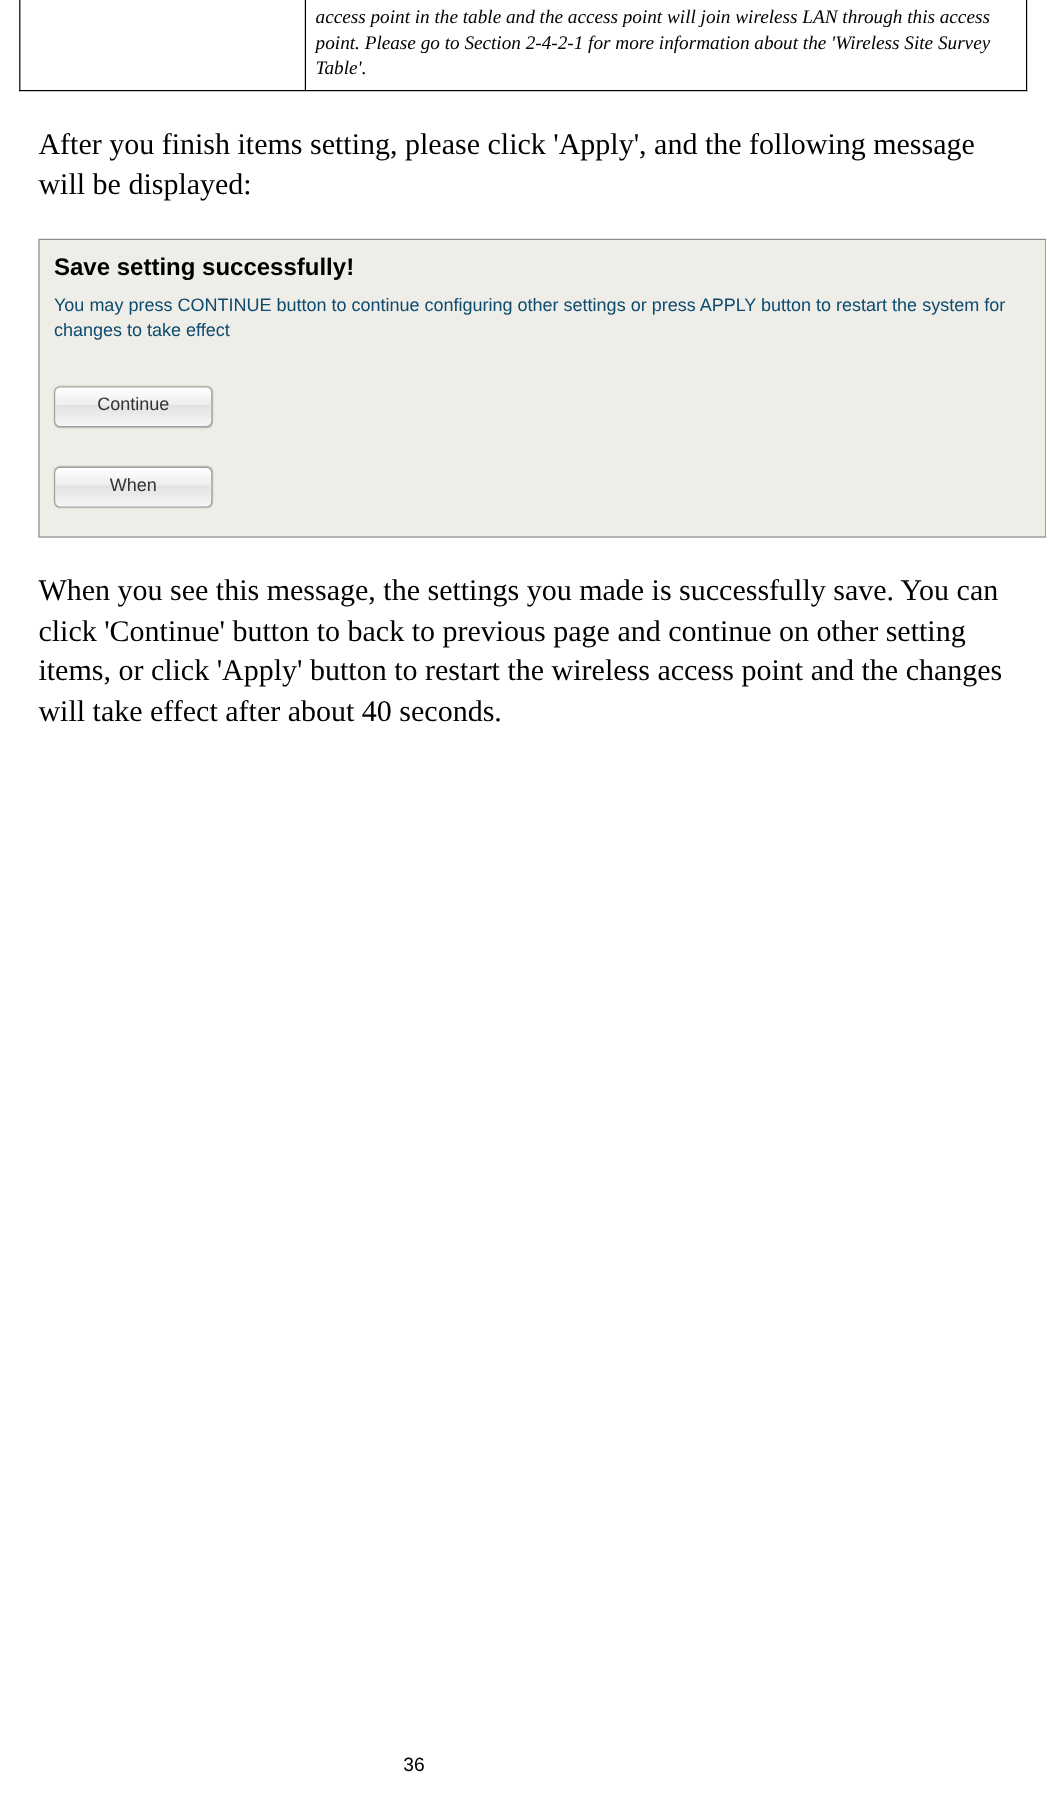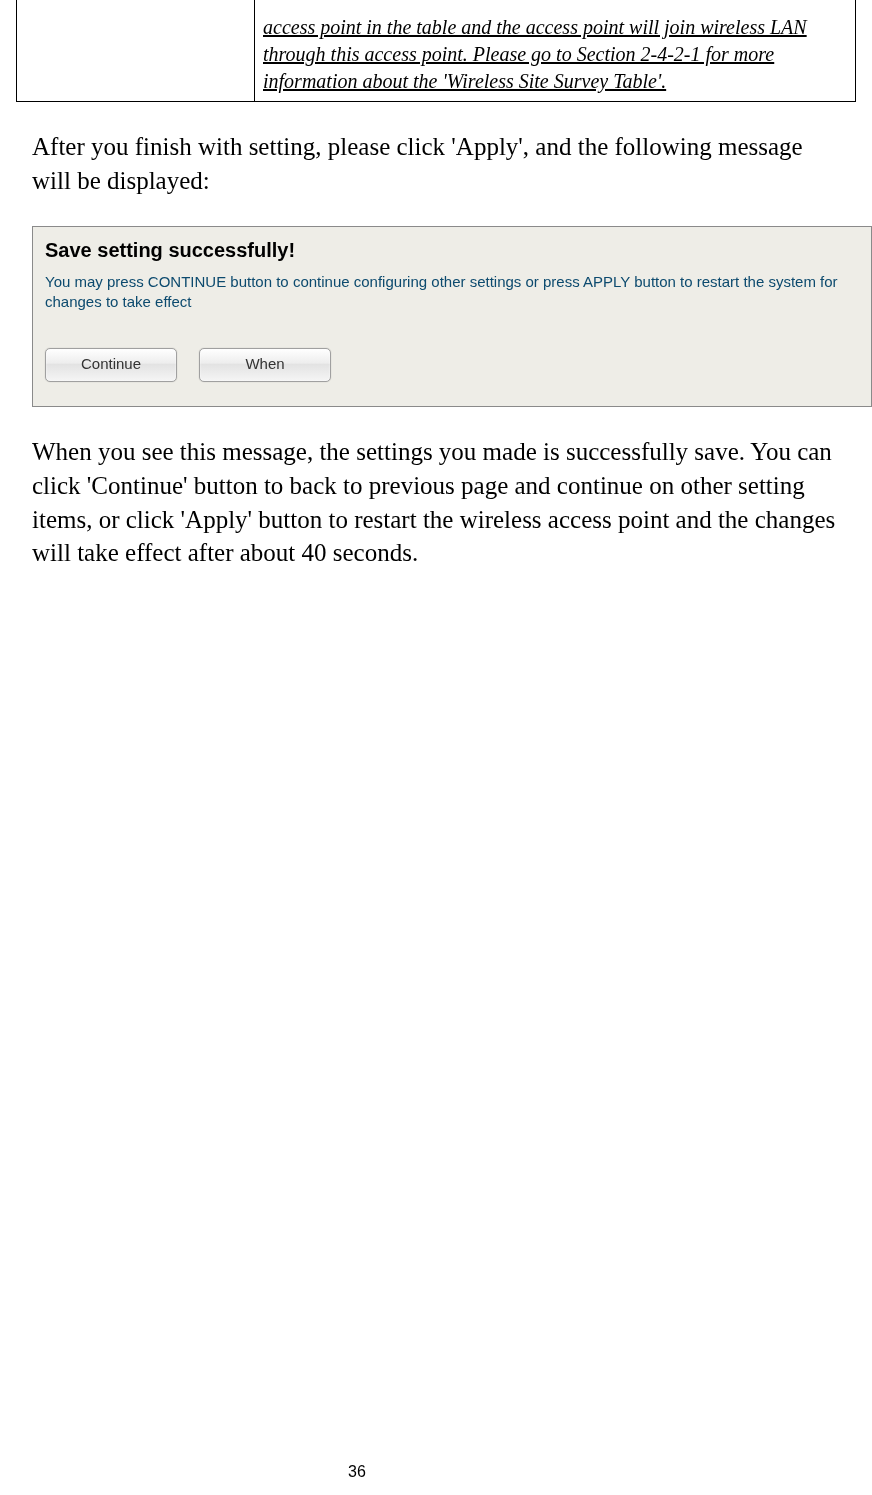--- a/index.html
+++ b/index.html
@@ -29,24 +29,23 @@
       padding: 2px 6px;
       vertical-align: top;
     }
     table.tbl td.left {
       width: 225px;
       border-top: none;
     }
     table.tbl td.right {
       border-top: none;
       font-style: italic;
-      font-size: 20px;
+      font-size: 16px;
       line-height: 1.35;
-      padding: 14px 8px 6px 8px;
-      text-decoration: underline;
+      padding: 4px 8px 6px 8px;
     }
     .para {
       font-size: 25px;
       line-height: 1.35;
       margin: 28px 16px 0 16px;
     }
     .dialog-wrap {
       margin: 28px 16px 0 16px;
       width: 840px;
       border: 1px solid #8a8a8a;
@@ -64,61 +63,62 @@
     }
     .dialog-text {
       font-family: Arial, Helvetica, sans-serif;
       font-size: 15px;
       color: #0c4a6e;
       line-height: 1.35;
       margin-bottom: 36px;
     }
     .btn-row {
       display: flex;
-      gap: 22px;
+      gap: 33px;
+      flex-direction: column;
     }
     .win-btn {
       font-family: Arial, Helvetica, sans-serif;
       font-size: 15px;
       color: #333;
       width: 130px;
       height: 32px;
       background: linear-gradient(#ffffff, #ededed 45%, #e2e2e2 46%, #f5f5f5);
       border: 1px solid #a0a0a0;
       border-radius: 5px;
       text-align: center;
       line-height: 30px;
       box-shadow: inset 0 0 2px rgba(255,255,255,0.9), 0 0 1px rgba(0,0,0,0.3);
       cursor: pointer;
     }
     .page-number {
       position: absolute;
       bottom: 14px;
-      left: 12px;
+      left: 0;
       width: 690px;
       text-align: center;
       font-family: Arial, Helvetica, sans-serif;
       font-size: 16px;
     }
   </style>
 </head>
 <body>
 
 <div class="page">
   <div class="content">
     <table class="tbl">
       <tbody>
           <tr>
         <td class="left"></td>
         <td class="right">access point in the table and the access point will join wireless LAN through this access point. Please go to Section 2-4-2-1 for more information about the 'Wireless Site Survey Table'.</td>
       </tr>
     </tbody>
       </table>
 
-    <div class="para">After you finish with setting, please click 'Apply', and the following message will be displayed:</div>
+    <div class="para">After you finish items setting, please click 'Apply', and the following message will be displayed:</div>
 
     <div class="dialog-wrap">
       <div class="dialog-title">Save setting successfully!</div>
       <div class="dialog-text">You may press CONTINUE button to continue configuring other settings or press APPLY button to restart the system for changes to take effect</div>
       <div class="btn-row">
         <div class="win-btn">Continue</div>
         <div class="win-btn">When</div>
       </div>
     </div>
 

